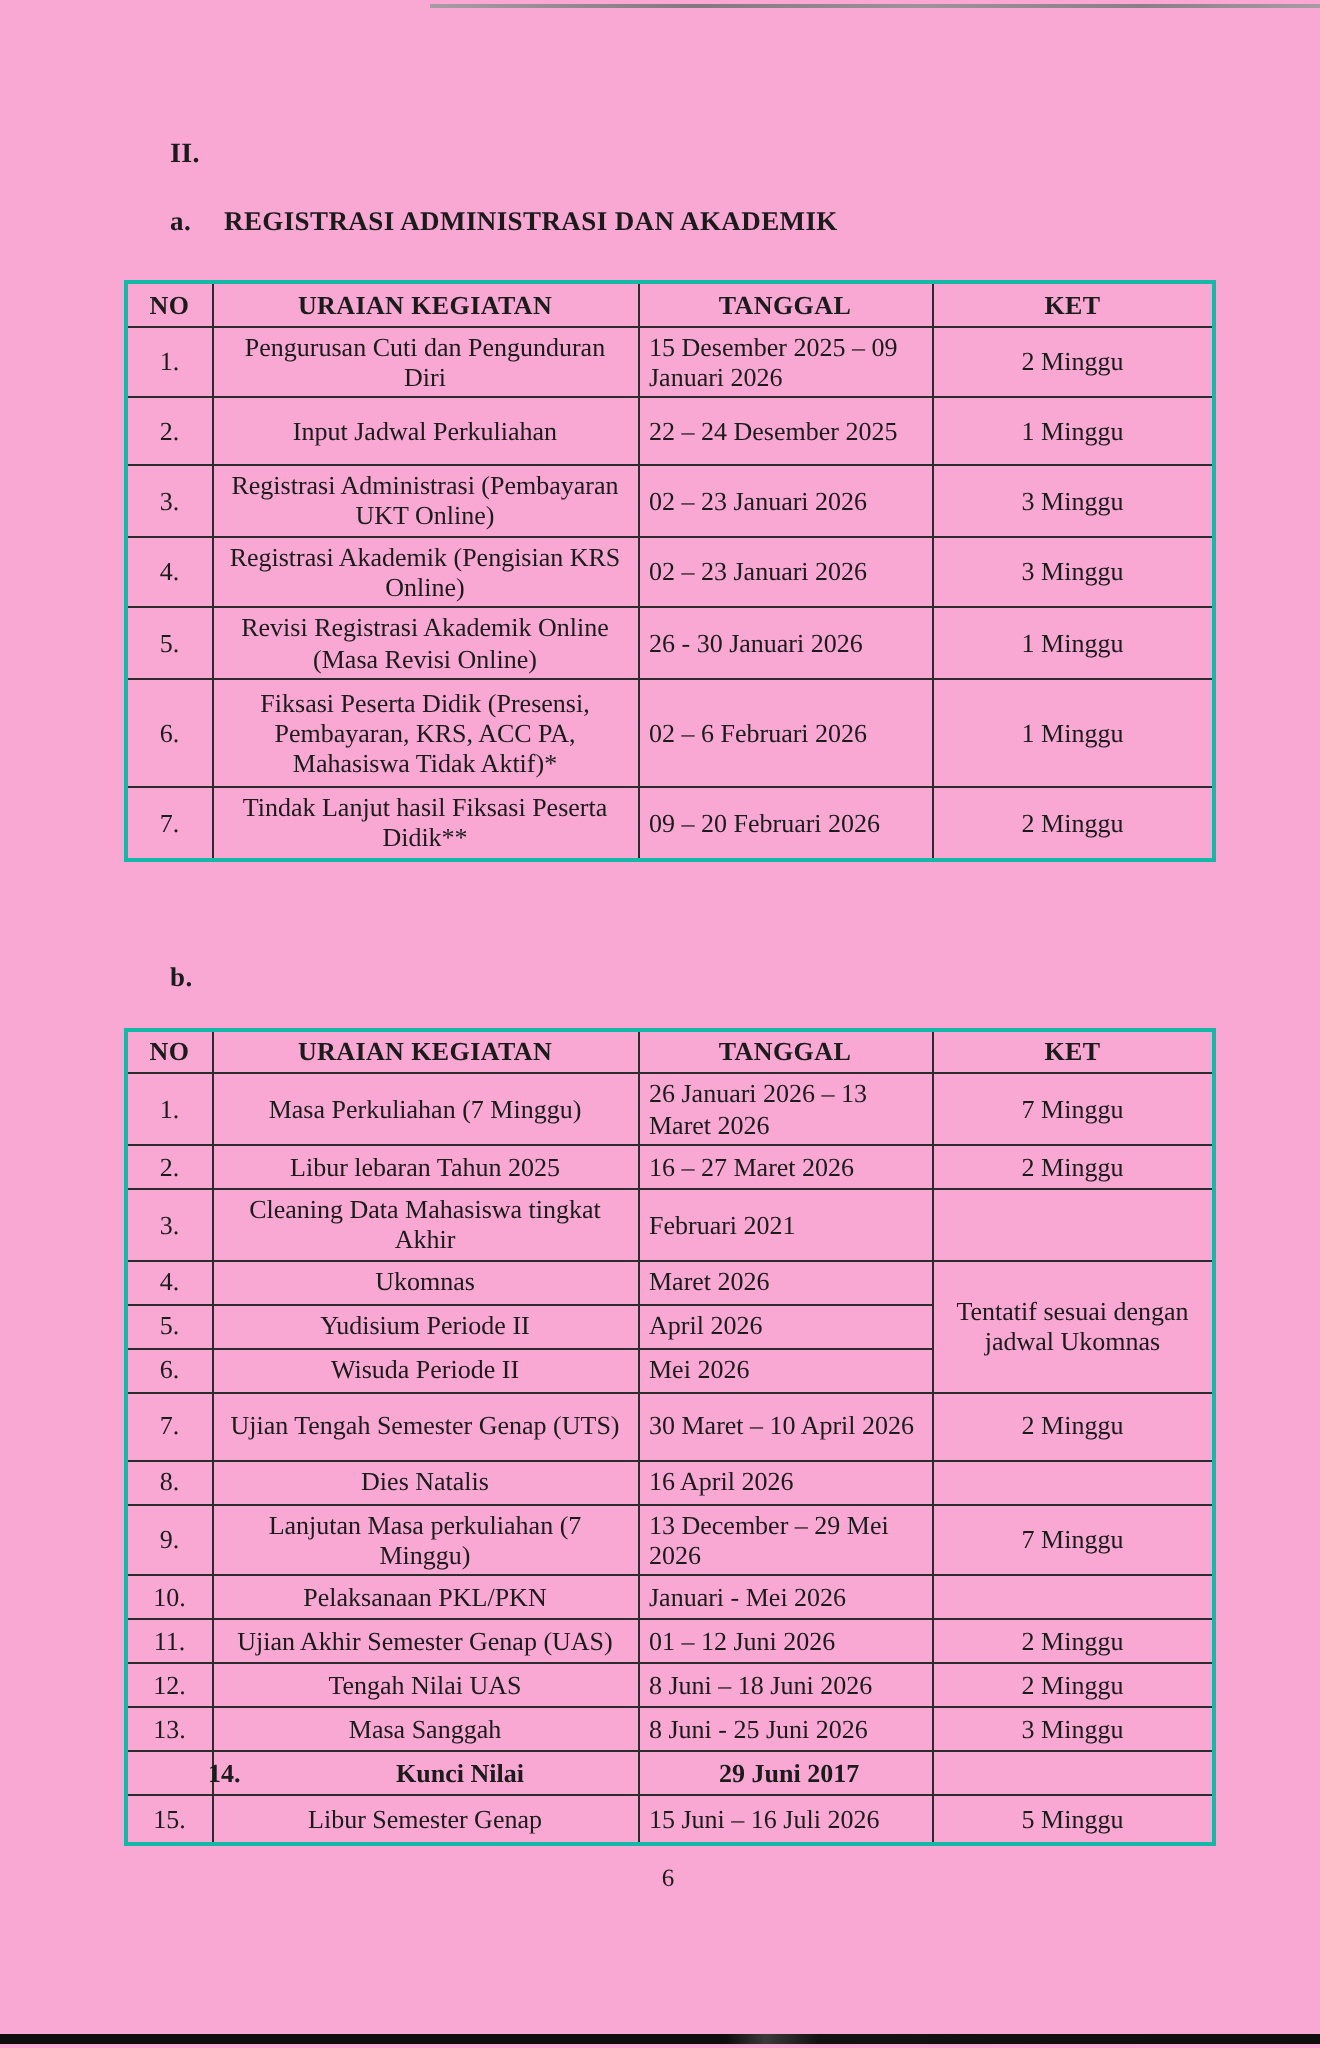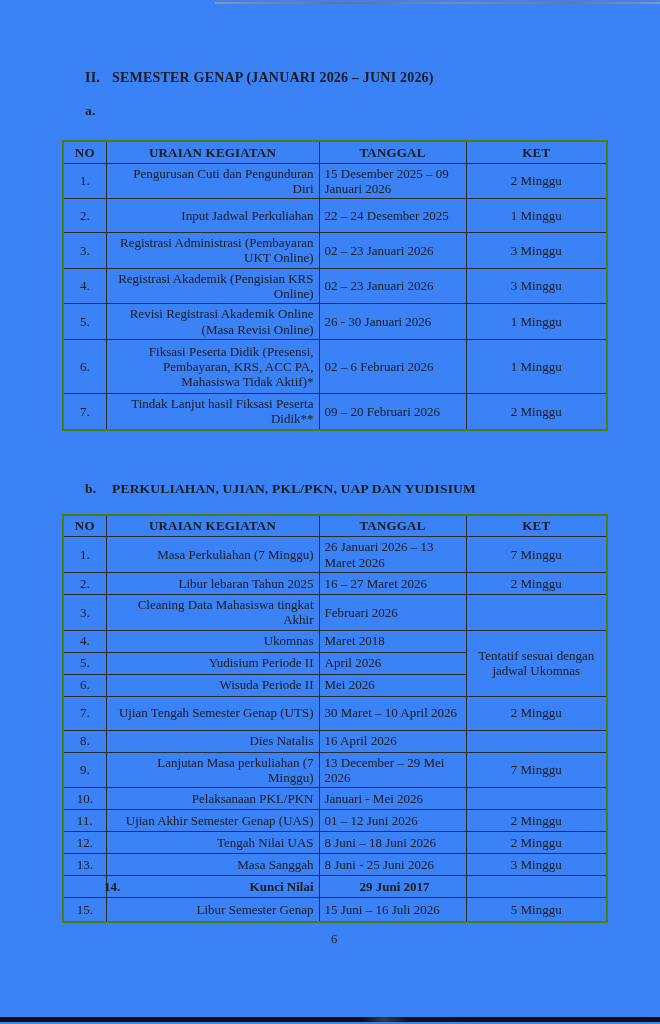--- a/index.html
+++ b/index.html
@@ -1,21 +1,21 @@
 <!DOCTYPE html>
 <html><head>
 <meta charset="utf-8">
 <style>
   * { margin: 0; padding: 0; box-sizing: border-box; }
   html, body { background: #ffffff; }
   .page {
     position: relative;
     width: 660px;
     height: 1024px;
-    background: #3b82f6;
+    background: #f9a8d4;
     font-family: "Liberation Serif", "DejaVu Serif", serif;
     color: #1b1b1b;
     overflow: hidden;
   }
   
   .scan-top-line {
     position: absolute; top: 2px; left: 215px; right: 0; height: 2px;
     background: linear-gradient(to right, #9a9a9a, #6f6f6f 30%, #8f8f8f 55%, #777 80%, #9a9a9a);
     opacity: .85;
   }
@@ -45,40 +45,40 @@
   .gap-2 { height: 21px; }
   .gap-3 { height: 50px; }
   .gap-4 { height: 17px; }
 
   table.cal-table {
     border-collapse: collapse;
     width: 544px;
     table-layout: fixed;
     font-size: 13px;
     line-height: 1.18;
-    border: 2px solid #4d7c0f;
+    border: 2px solid #14b8a6;
   }
   .cal-table th, .cal-table td {
     border: 1px solid #2c2c2c;
     vertical-align: middle;
     padding: 2px 5px;
   }
   .cal-table th {
     font-size: 13px;
     font-weight: bold;
     text-align: center;
     height: 22px;
     letter-spacing: .2px;
   }
   .col-no { width: 43px; }
   .col-uraian { width: 213px; }
   .col-tanggal { width: 147px; }
   .col-ket { width: 141px; }
   .c-no { text-align: center; vertical-align: top; padding-top: 3px; }
-  .c-uraian { text-align: right; padding-left: 8px; vertical-align: top; padding-top: 3px; }
+  .c-uraian { text-align: center; padding-left: 8px; vertical-align: top; padding-top: 3px; }
   .c-tanggal { }
   .c-ket { text-align: center; }
   tr.h1 { height: 22px; }
   tr.h2 { height: 34px; }
   tr.h3 { height: 54px; }
   tr.h2b { height: 24px; }
   tr.bold-row td { font-weight: bold; padding-left: 40px; }
 
   .page-number {
     width: 544px;
@@ -91,27 +91,27 @@
 <body>
 
 <div class="page">
   <div class="scan-top-line"></div>
   <div class="scan-bottom-bar"></div>
 
   <div class="content">
 
     <div class="heading-row">
       <span class="numeral">II.</span>
-      <span>SEMESTER GENAP (JANUARI 2026 – JUNI 2026)</span>
     </div>
 
     <div class="gap-1"></div>
 
     <div class="sub-heading">
       <span class="letter">a.</span>
+      <span>REGISTRASI ADMINISTRASI DAN AKADEMIK</span>
     </div>
 
     <div class="gap-2"></div>
 
     <table class="cal-table">
       <colgroup>
           <col class="col-no">
           <col class="col-uraian">
           <col class="col-tanggal">
           <col class="col-ket">
@@ -167,21 +167,20 @@
           <td class="c-tanggal">09 – 20 Februari 2026</td>
           <td class="c-ket">2 Minggu</td>
         </tr>
       </tbody>
     </table>
 
     <div class="gap-3"></div>
 
     <div class="sub-heading">
       <span class="letter">b.</span>
-      <span>PERKULIAHAN, UJIAN, PKL/PKN, UAP DAN YUDISIUM</span>
     </div>
 
     <div class="gap-4"></div>
 
     <table class="cal-table">
       <colgroup>
           <col class="col-no">
           <col class="col-uraian">
           <col class="col-tanggal">
           <col class="col-ket">
@@ -203,27 +202,27 @@
         </tr>
         <tr class="h1">
           <td class="c-no">2.</td>
           <td class="c-uraian">Libur lebaran Tahun 2025</td>
           <td class="c-tanggal">16 – 27 Maret 2026</td>
           <td class="c-ket">2 Minggu</td>
         </tr>
         <tr class="h2">
           <td class="c-no">3.</td>
           <td class="c-uraian">Cleaning Data Mahasiswa tingkat Akhir</td>
-          <td class="c-tanggal">Februari 2026</td>
+          <td class="c-tanggal">Februari 2021</td>
           <td class="c-ket"></td>
         </tr>
         <tr class="h1">
           <td class="c-no">4.</td>
           <td class="c-uraian">Ukomnas</td>
-          <td class="c-tanggal">Maret 2018</td>
+          <td class="c-tanggal">Maret 2026</td>
           <td class="c-ket" rowspan="3">Tentatif sesuai dengan jadwal Ukomnas</td>
         </tr>
         <tr class="h1">
           <td class="c-no">5.</td>
           <td class="c-uraian">Yudisium Periode II</td>
           <td class="c-tanggal">April 2026</td>
         </tr>
         <tr class="h1">
           <td class="c-no">6.</td>
           <td class="c-uraian">Wisuda Periode II</td>

